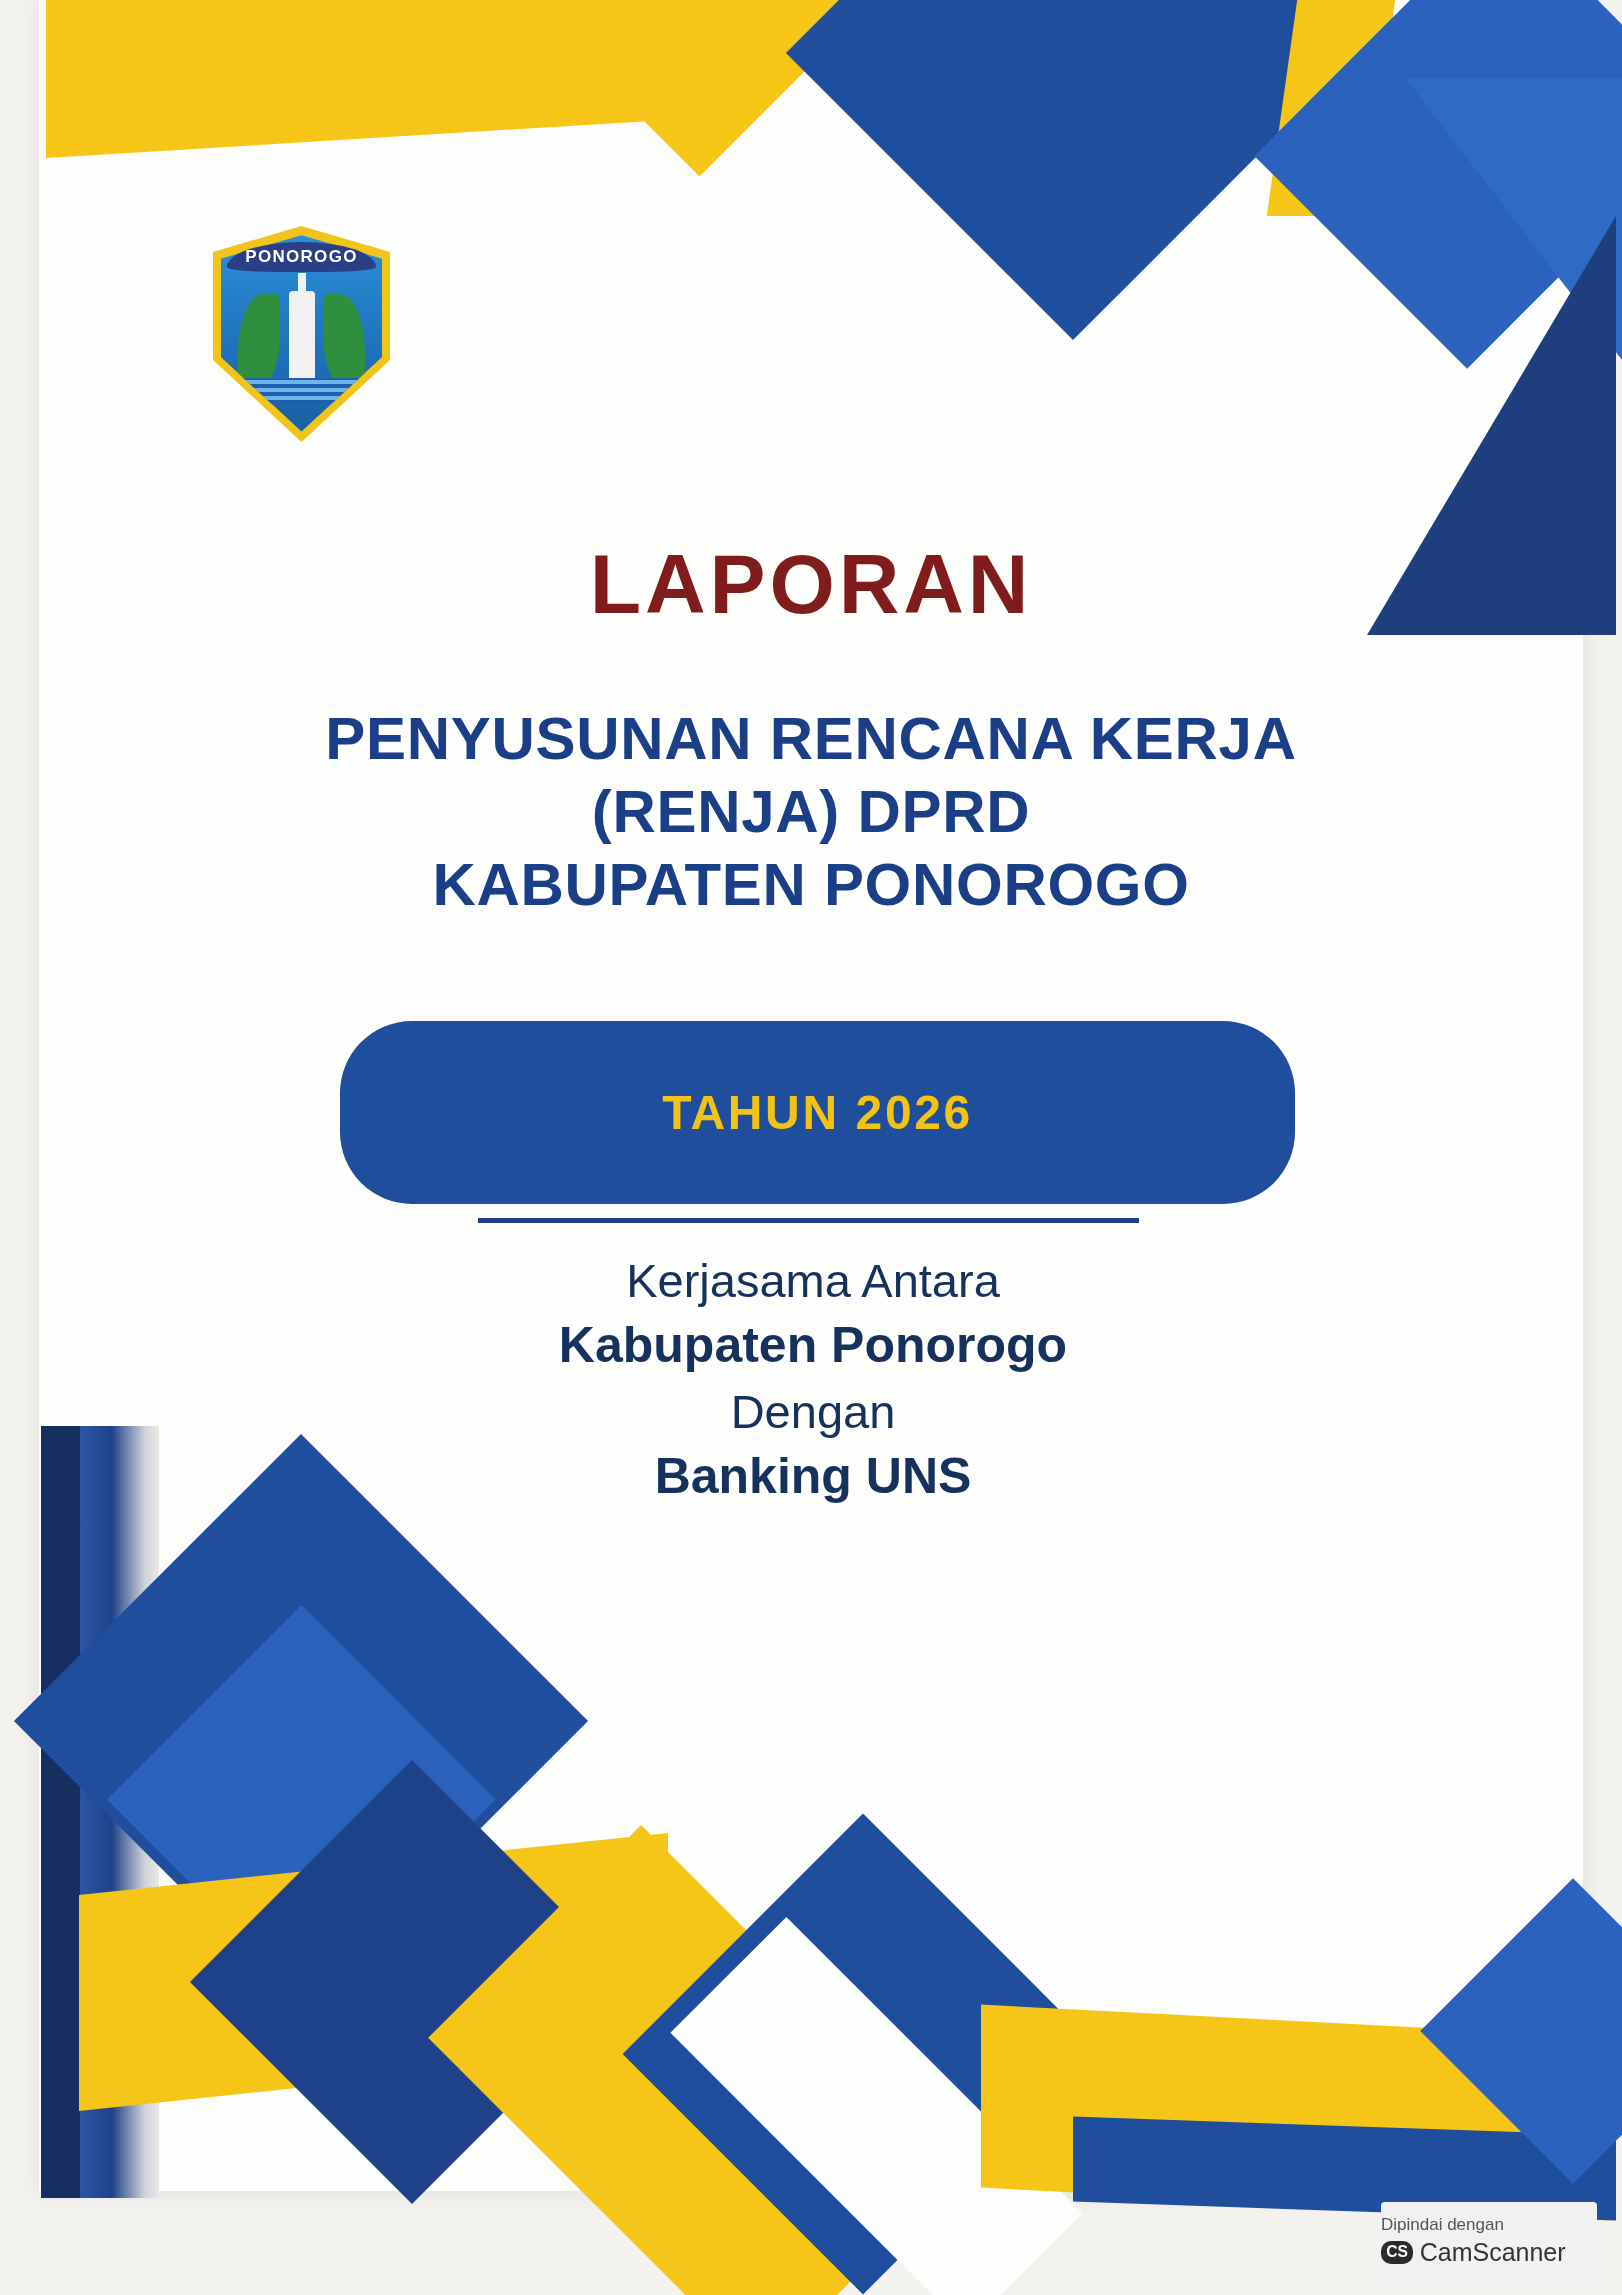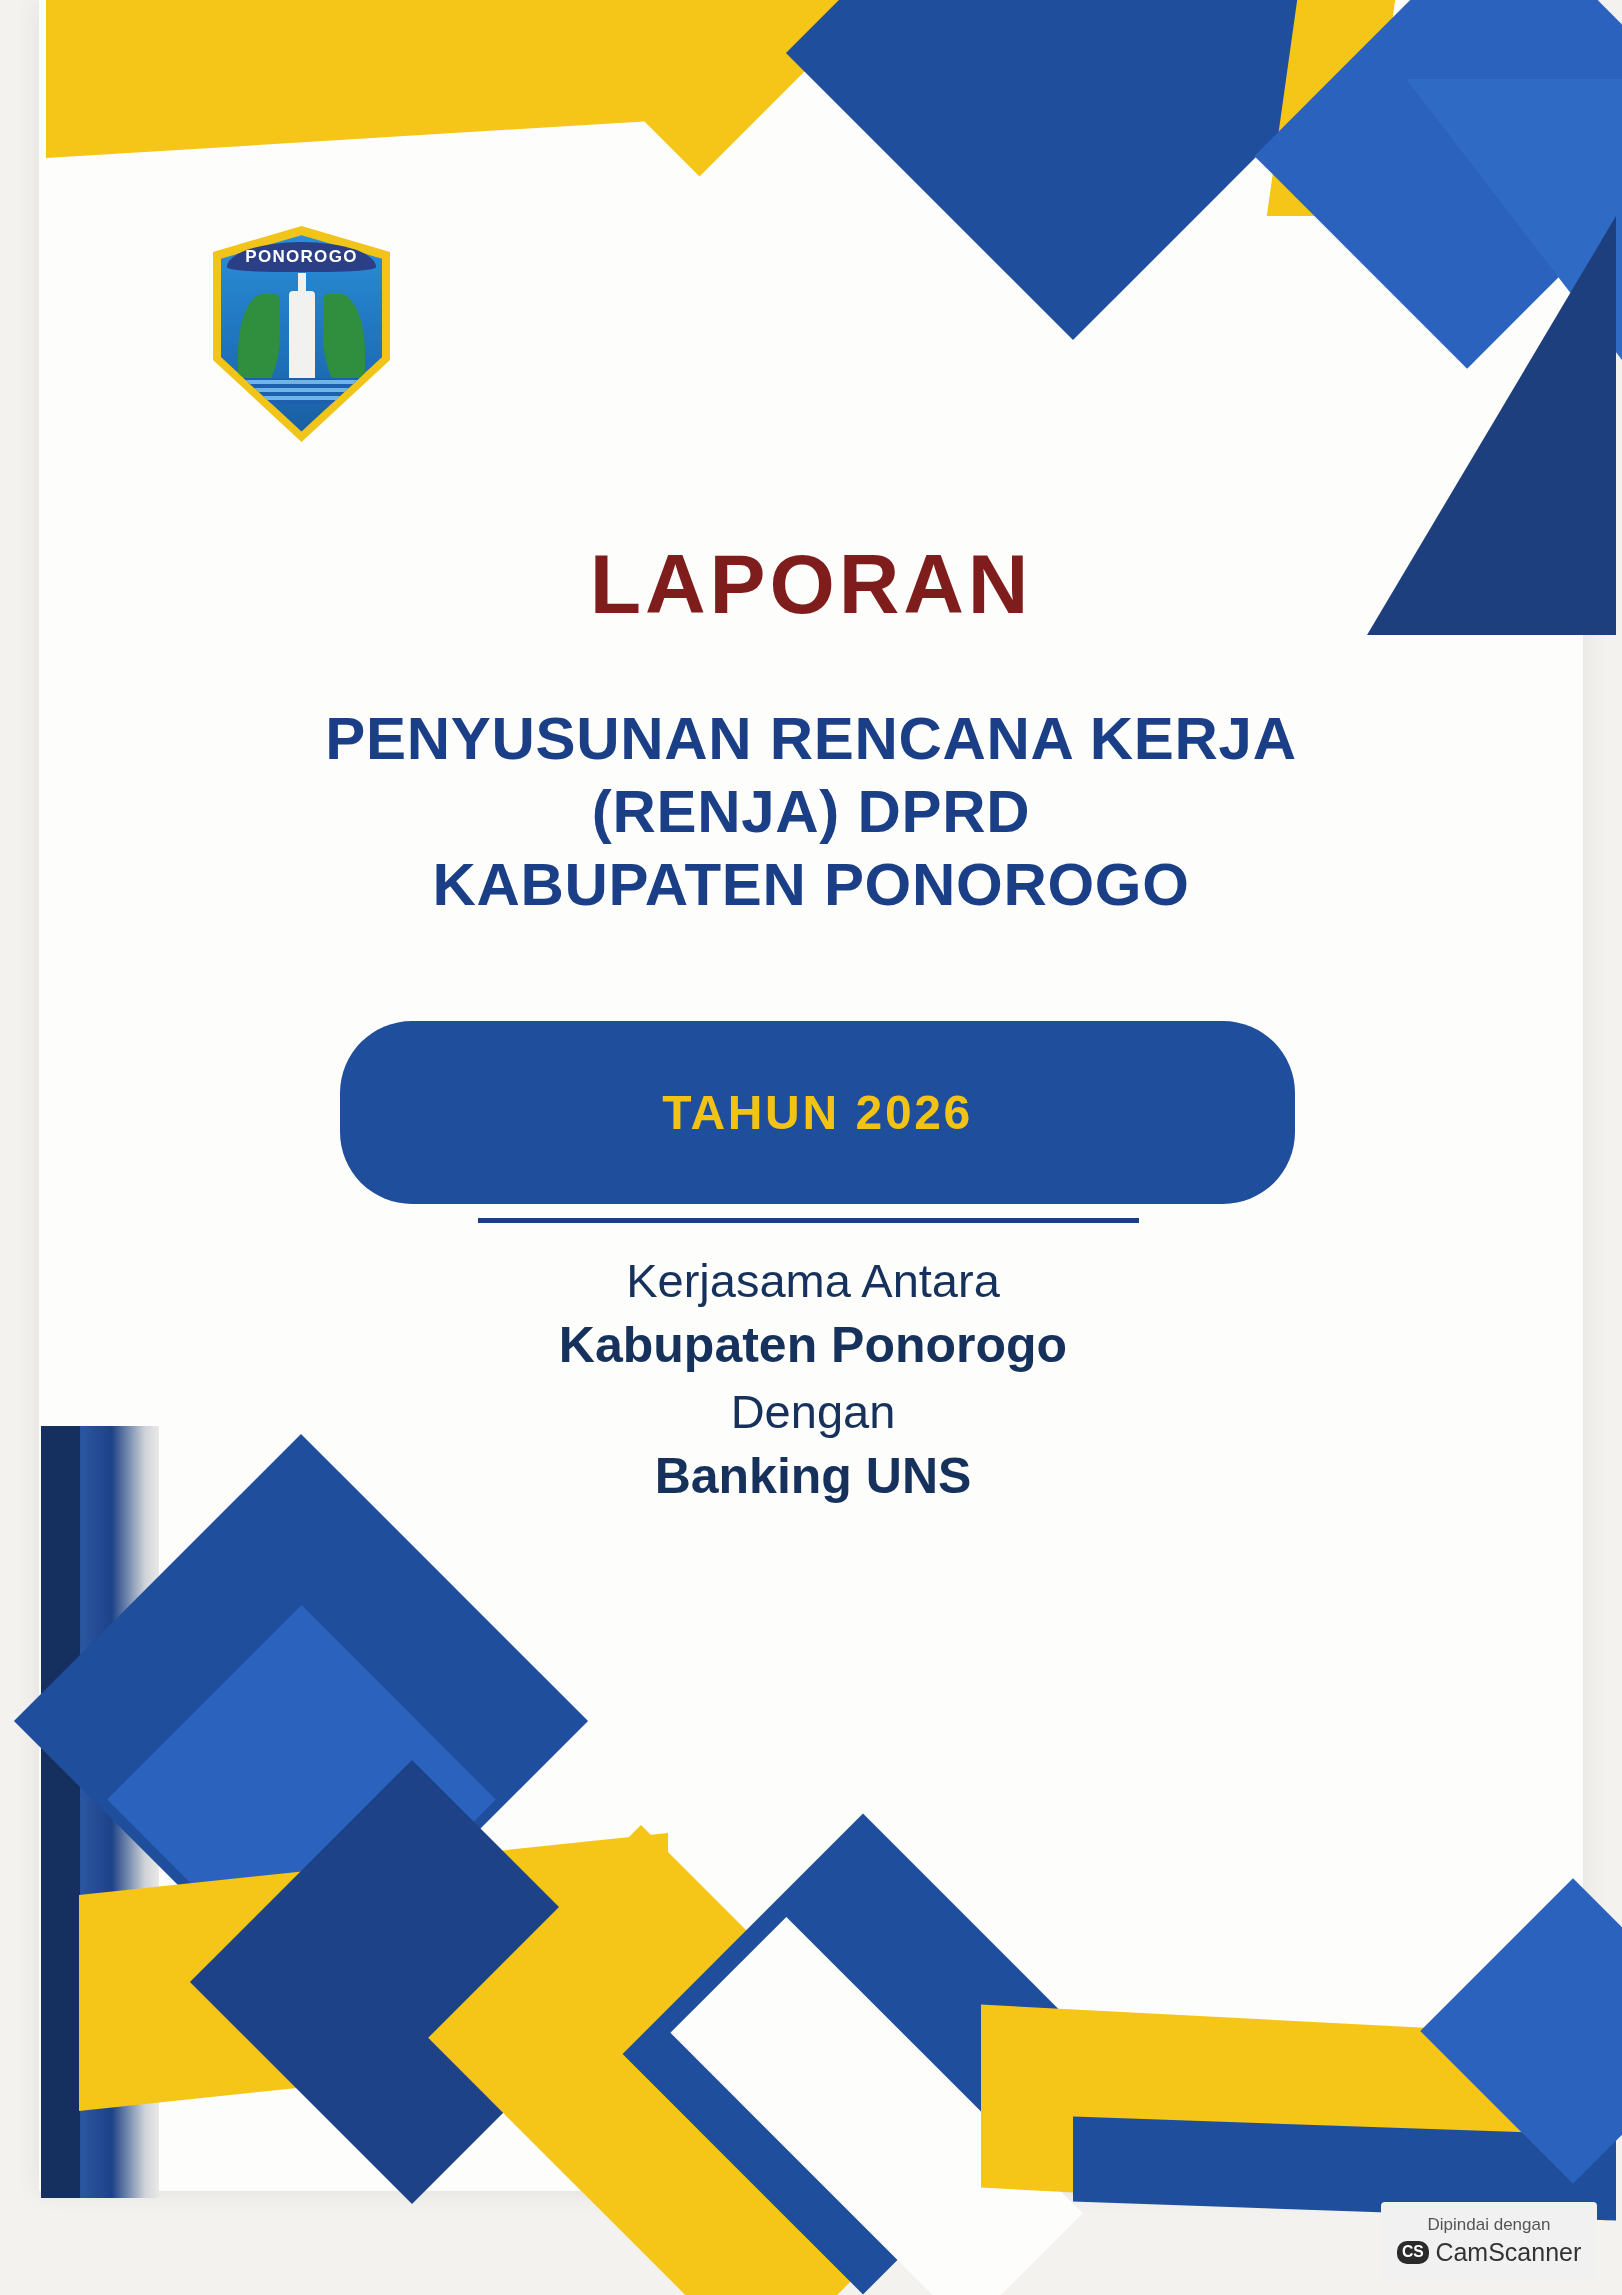--- a/index.html
+++ b/index.html
@@ -316,21 +316,20 @@
   .cs {
     position: absolute;
     right: 25px;
     bottom: 14.4px;
     width: 216px;
     height: 79px;
     background: #f1f1f1;
     border-radius: 3.9px;
     display: flex;
     flex-direction: column;
-    align-items: center;
     justify-content: center;
     gap: 2.6px;
   }
   .cs-top {
     font-size: 17px;
     color: #555;
     font-family: "Liberation Sans", sans-serif;
   }
   .cs-bot {
     display: flex;

